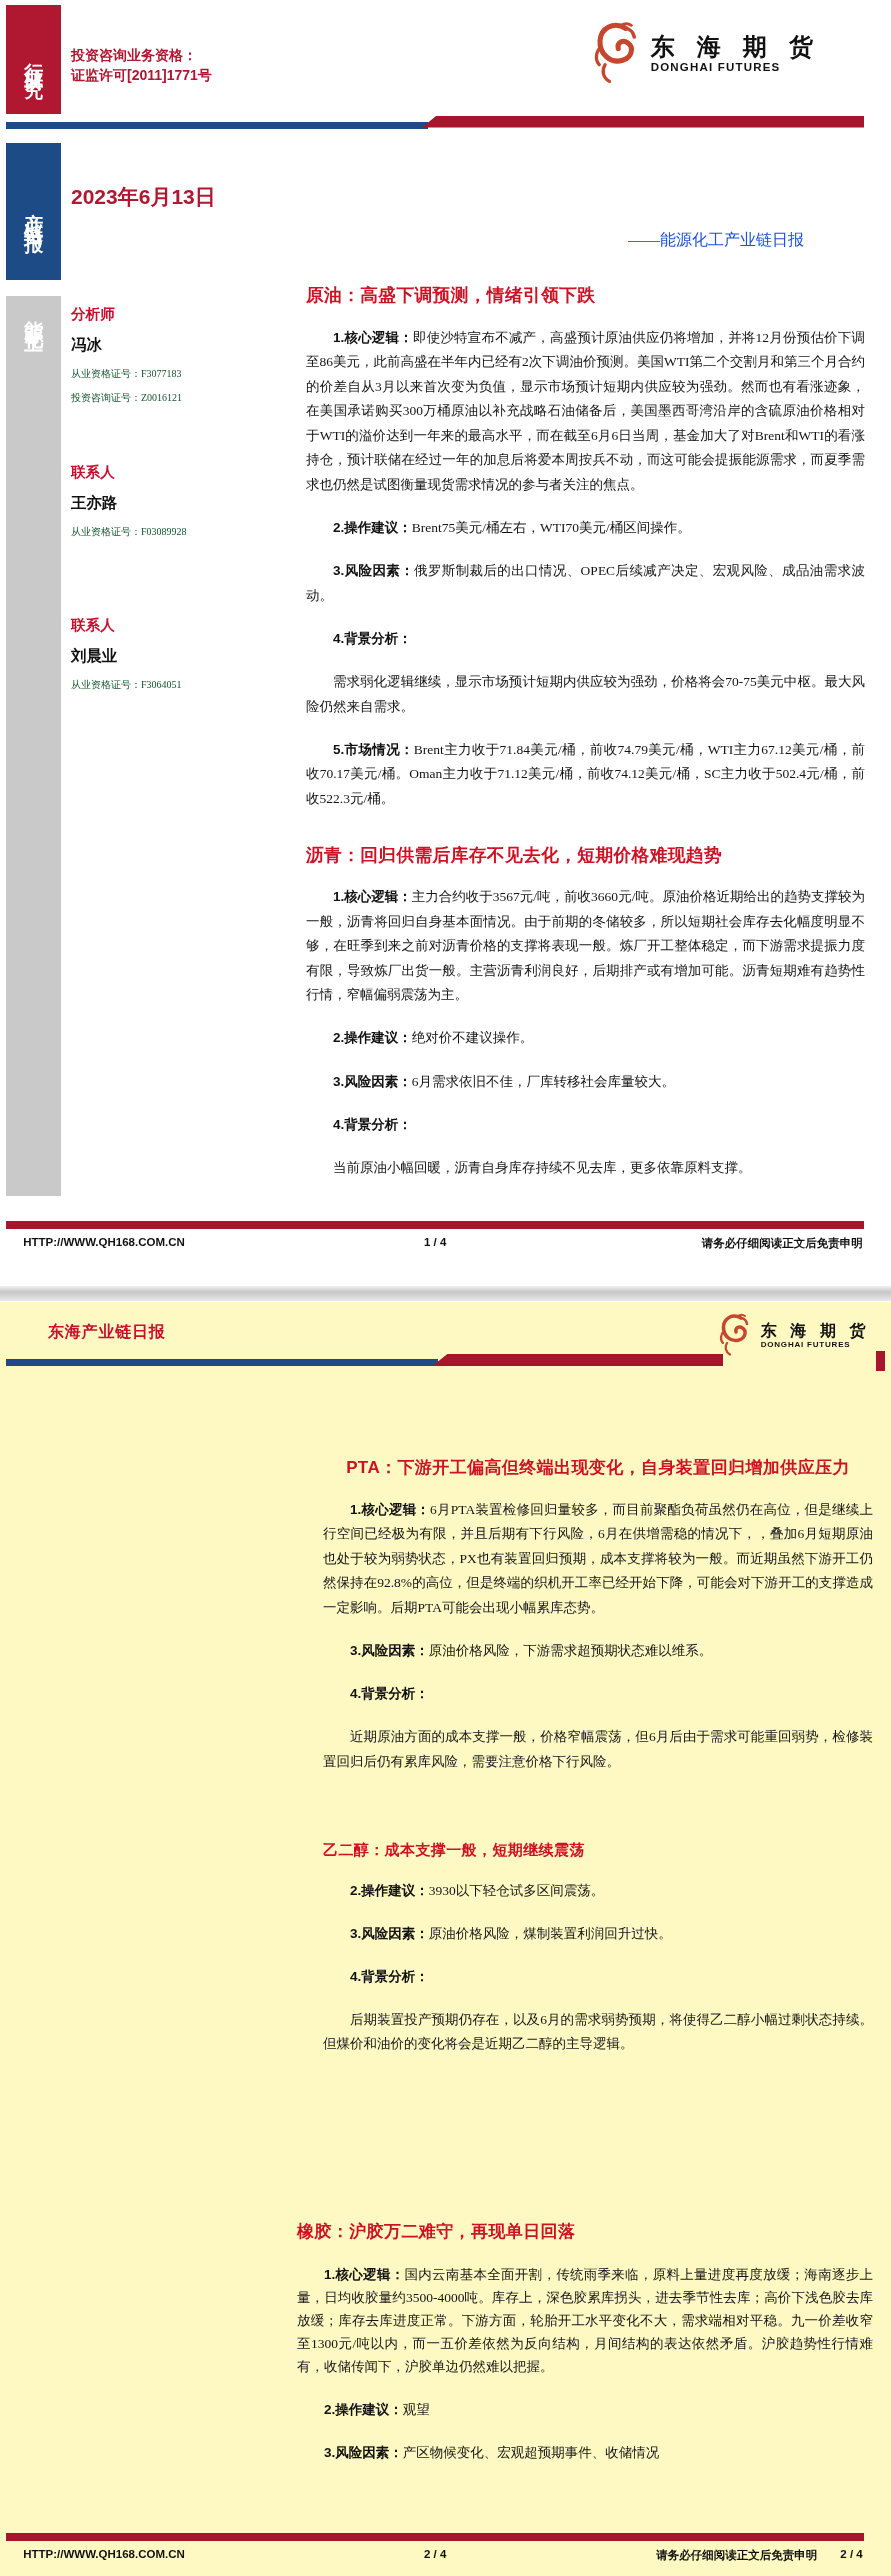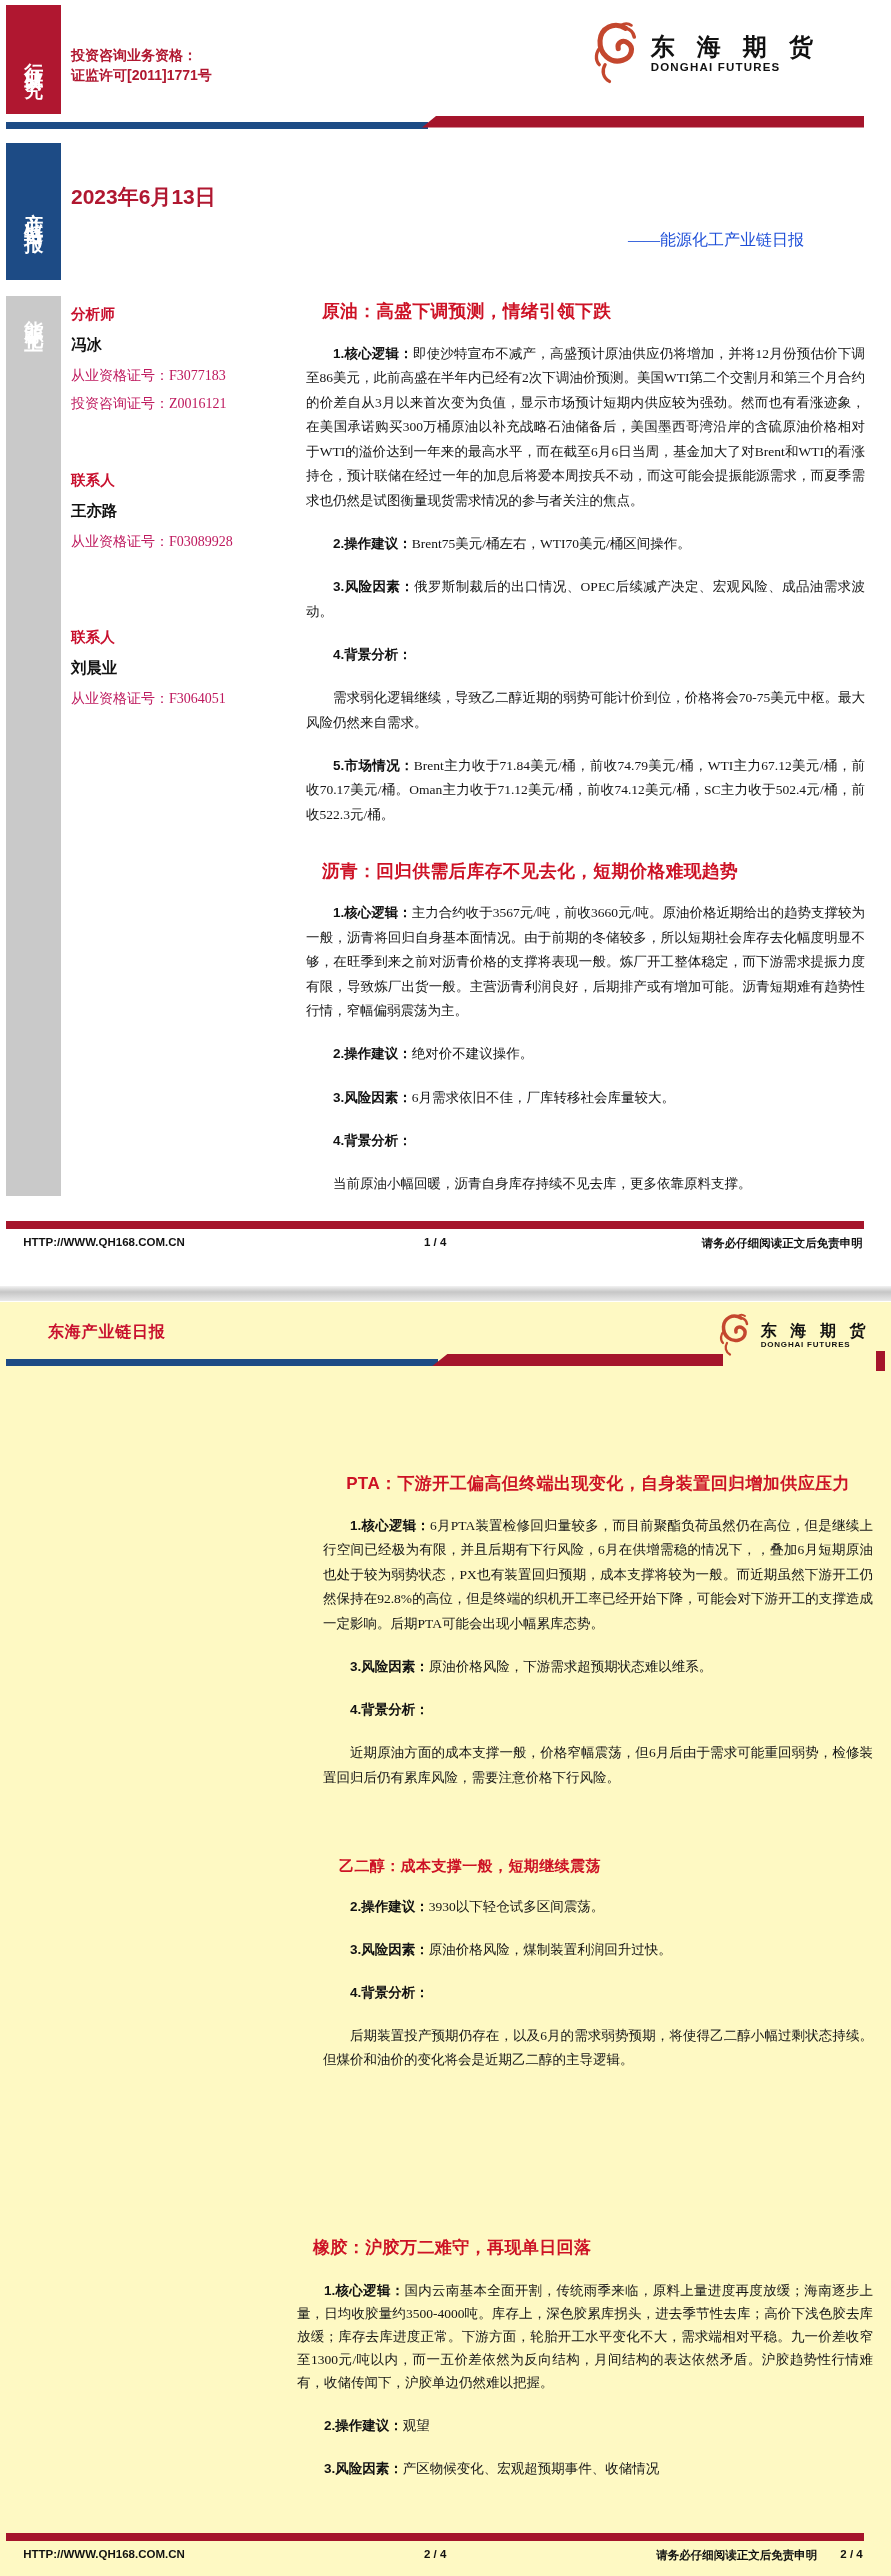--- a/index.html
+++ b/index.html
@@ -29,27 +29,27 @@
   .r1r{left:422px;top:116px;width:442px;height:11.5px;clip-path:polygon(14px 0,100% 0,100% 100%,0 100%);}
   .date{position:absolute;left:71px;top:183px;color:#b01730;font-family:"Liberation Sans",sans-serif;
         font-weight:bold;font-size:21px;}
   .title1{position:absolute;left:362px;top:189px;width:504px;text-align:center;color:#cd1225;
           font-family:"Liberation Sans",sans-serif;font-weight:bold;font-size:21.5px;letter-spacing:0.8px;}
   .subtitle1{position:absolute;left:308px;top:230px;width:496px;text-align:right;color:#1d4ed8;font-size:16px;}
   
   .people{position:absolute;left:71px;top:305px;width:231px;}
   .p-label{color:#c8102e;font-family:"Liberation Sans",sans-serif;font-weight:bold;font-size:14.6px;}
   .p-name{font-family:"Liberation Sans",sans-serif;font-weight:bold;font-size:15.4px;color:#111;margin-top:10.8px;}
-  .p-cert{font-size:14px;color:#be185d;margin-top:10.8px;}
+  .p-cert{font-size:10px;color:#14532d;margin-top:10.8px;}
   .gap-a{margin-top:58px;}
   .gap-b{margin-top:77px;}
   
   .main{position:absolute;}
   .main1{left:306px;top:283px;width:559px;}
-  .sec-h{margin:16px;font-family:"Liberation Sans",sans-serif;font-weight:bold;font-size:17.7px;color:#cd1225;letter-spacing:0.4px;}
+  .sec-h{margin:0;font-family:"Liberation Sans",sans-serif;font-weight:bold;font-size:17.7px;color:#cd1225;letter-spacing:0.4px;}
   .para{margin:18.5px 0 0 0;font-size:13.5px;line-height:24.6px;text-align:justify;text-indent:2em;color:#141414;}
   .lb{font-family:"Liberation Sans",sans-serif;font-weight:bold;color:#111;}
   .sec2{margin-top:31px;}
   
   .f-bar{position:absolute;left:6.2px;width:858px;height:7.7px;background:#a5152b;}
   .f-row{position:absolute;left:6.2px;width:858px;font-family:"Liberation Sans",sans-serif;font-weight:bold;
          font-size:11.5px;color:#111;}
   .f-url{position:absolute;left:17px;top:0;}
   .f-page{position:absolute;left:0;width:100%;text-align:center;top:0;}
   .f-right{position:absolute;right:1.5px;top:0;display:flex;gap:23px;}
@@ -136,21 +136,21 @@
     </div>
 
     <div class="main main1">
 
       <div class="sec">
         <h2 class="sec-h">原油：高盛下调预测，情绪引领下跌</h2>
         <p class="para"><span class="lb">1.核心逻辑：</span><span>即使沙特宣布不减产，高盛预计原油供应仍将增加，并将12月份预估价下调至86美元，此前高盛在半年内已经有2次下调油价预测。美国WTI第二个交割月和第三个月合约的价差自从3月以来首次变为负值，显示市场预计短期内供应较为强劲。然而也有看涨迹象，在美国承诺购买300万桶原油以补充战略石油储备后，美国墨西哥湾沿岸的含硫原油价格相对于WTI的溢价达到一年来的最高水平，而在截至6月6日当周，基金加大了对Brent和WTI的看涨持仓，预计联储在经过一年的加息后将爱本周按兵不动，而这可能会提振能源需求，而夏季需求也仍然是试图衡量现货需求情况的参与者关注的焦点。</span></p>
         <p class="para"><span class="lb">2.操作建议：</span><span>Brent75美元/桶左右，WTI70美元/桶区间操作。</span></p>
         <p class="para"><span class="lb">3.风险因素：</span><span>俄罗斯制裁后的出口情况、OPEC后续减产决定、宏观风险、成品油需求波动。</span></p>
         <p class="para"><span class="lb">4.背景分析：</span></p>
-        <p class="para">需求弱化逻辑继续，导致乙二醇近期的弱势可能计价到位，价格将会70-75美元中枢。最大风险仍然来自需求。</p>
+        <p class="para">需求弱化逻辑继续，显示市场预计短期内供应较为强劲，价格将会70-75美元中枢。最大风险仍然来自需求。</p>
         <p class="para"><span class="lb">5.市场情况：</span><span>Brent主力收于71.84美元/桶，前收74.79美元/桶，WTI主力67.12美元/桶，前收70.17美元/桶。Oman主力收于71.12美元/桶，前收74.12美元/桶，SC主力收于502.4元/桶，前收522.3元/桶。</span></p>
       </div>
 
       <div class="sec sec2">
         <h2 class="sec-h">沥青：回归供需后库存不见去化，短期价格难现趋势</h2>
         <p class="para"><span class="lb">1.核心逻辑：</span><span>主力合约收于3567元/吨，前收3660元/吨。原油价格近期给出的趋势支撑较为一般，沥青将回归自身基本面情况。由于前期的冬储较多，所以短期社会库存去化幅度明显不够，在旺季到来之前对沥青价格的支撑将表现一般。炼厂开工整体稳定，而下游需求提振力度有限，导致炼厂出货一般。主营沥青利润良好，后期排产或有增加可能。沥青短期难有趋势性行情，窄幅偏弱震荡为主。</span></p>
         <p class="para"><span class="lb">2.操作建议：</span><span>绝对价不建议操作。</span></p>
         <p class="para"><span class="lb">3.风险因素：</span><span>6月需求依旧不佳，厂库转移社会库量较大。</span></p>
         <p class="para"><span class="lb">4.背景分析：</span></p>
         <p class="para">当前原油小幅回暖，沥青自身库存持续不见去库，更多依靠原料支撑。</p>

